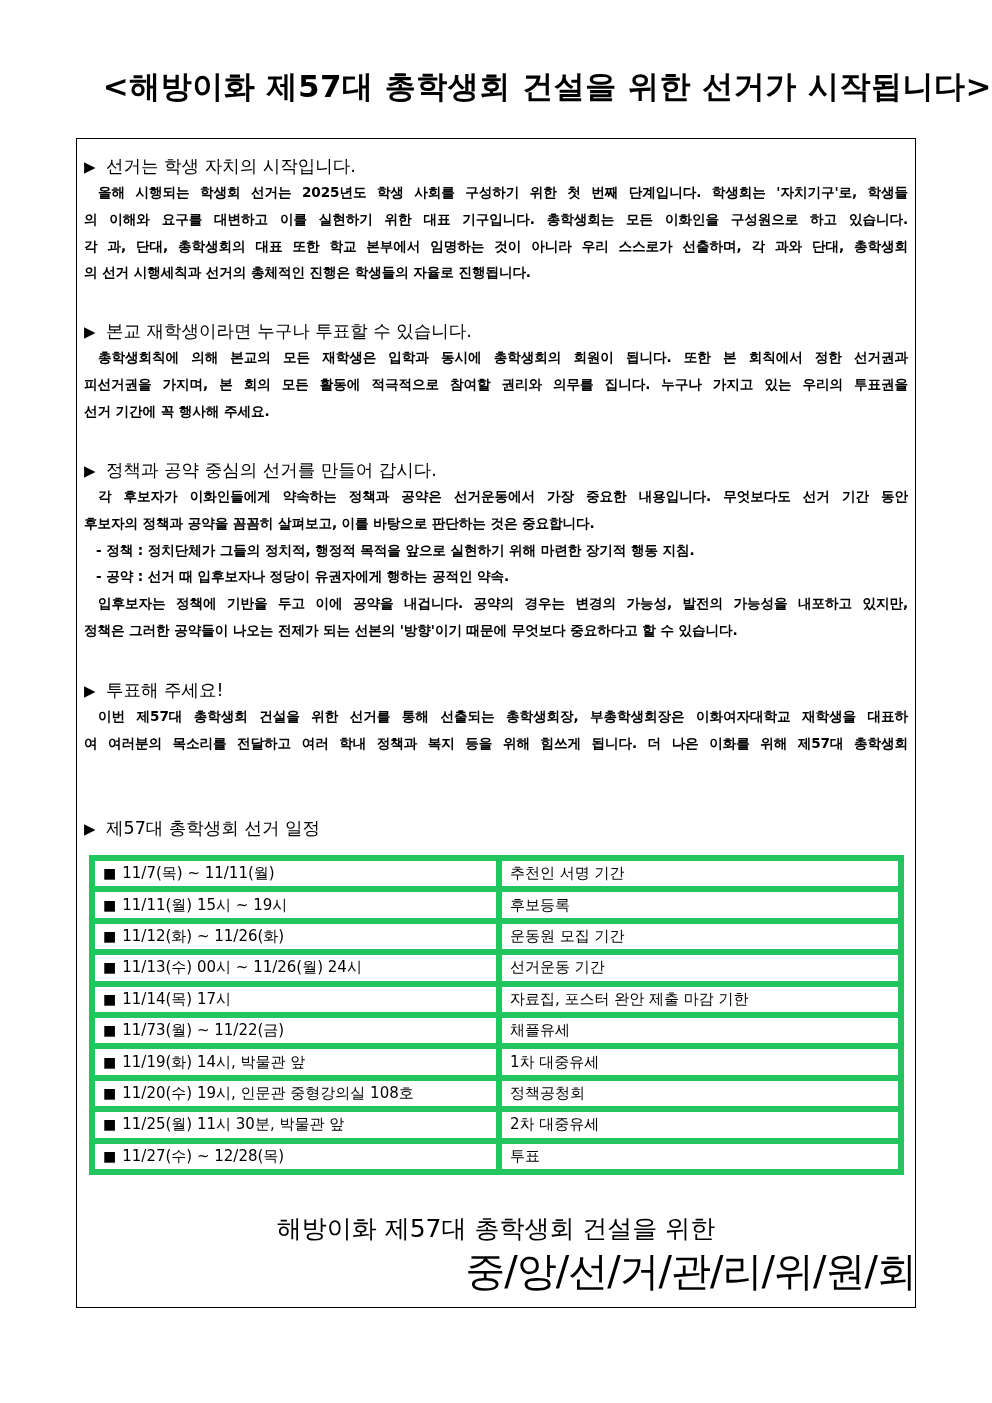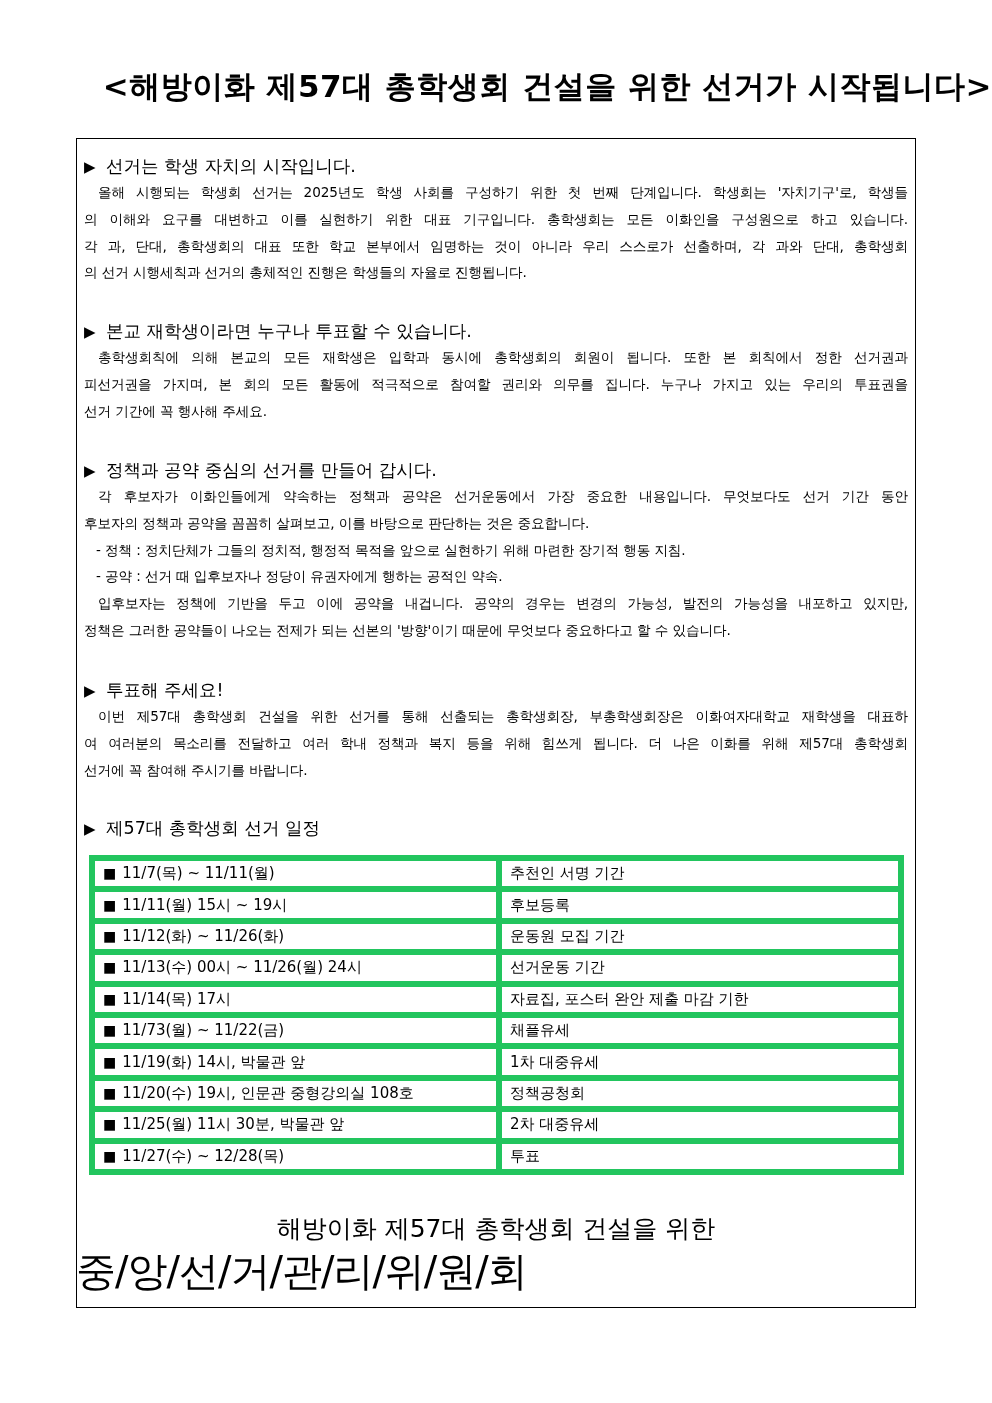--- a/index.html
+++ b/index.html
@@ -17,39 +17,39 @@
   }
   .section { position: absolute; left: 84px; width: 824px; }
   .sec-heading {
     font-size: 17.5px; height: 26px; line-height: 26px; white-space: nowrap;
   }
   .sec-heading .tri { display: inline-block; width: 22px; font-size: 15px; }
   .para {
     font-size: 13.6px; line-height: 26.8px; text-align: justify;
     text-align-last: left; letter-spacing: -0.1px;
   }
-  .para .line { display: block; white-space: nowrap; text-align: justify; text-align-last: justify; }
+  .para .line { display: block; white-space: nowrap; text-align: justify; text-align-last: justify; font-weight: bold; }
   .para .line.last { text-align-last: left; }
   .indent { padding-left: 14px; }
   .sched-table {
     position: absolute; left: 89px; top: 855px; width: 815px;
     border-collapse: collapse; font-size: 15px;
   }
   .sched-table td {
     border: 6px solid #22c55e; height: 31.4px; padding: 0 0 0 8px; box-sizing: border-box;
     white-space: nowrap;
   }
   .sched-table td.date { width: 407px; }
   .sched-table td.date .sq { display: inline-block; margin-right: 6px; font-size: 14px; }
   .footer-sub {
     position: absolute; left: 76px; top: 1212px; width: 840px; text-align: center;
     font-size: 25px; white-space: nowrap;
   }
   .footer-main {
-    position: absolute; left: 76px; top: 1244px; width: 840px; text-align: left;
+    position: absolute; left: 76px; top: 1244px; width: 840px; text-align: right;
     font-size: 40px; white-space: nowrap; letter-spacing: -1px;
   }
 </style>
 </head>
 <body>
 
 <div class="page-title">&lt;해방이화 제57대 총학생회 건설을 위한 선거가 시작됩니다&gt;</div>
 
 <div class="frame"></div>
 
@@ -90,21 +90,20 @@
   </div>
 </div>
 
 <div class="section" style="top:677px;">
   <div class="sec-heading">
     <span class="tri">▶</span><span>투표해 주세요!</span>
   </div>
   <div class="para">
     <span class="line indent">이번 제57대 총학생회 건설을 위한 선거를 통해 선출되는 총학생회장, 부총학생회장은 이화여자대학교 재학생을 대표하</span>
     <span class="line">여 여러분의 목소리를 전달하고 여러 학내 정책과 복지 등을 위해 힘쓰게 됩니다. 더 나은 이화를 위해 제57대 총학생회</span>
-    <span class="line last">선거에 꼭 참여해 주시기를 바랍니다.</span>
   </div>
 </div>
 
 <div class="section" style="top:815px;">
   <div class="sec-heading">
     <span class="tri">▶</span><span>제57대 총학생회 선거 일정</span>
   </div>
 </div>
 
 <table class="sched-table">

